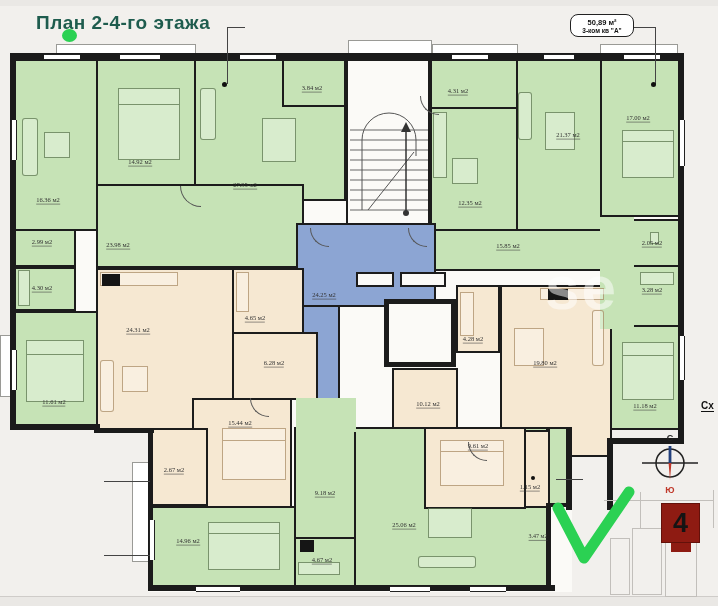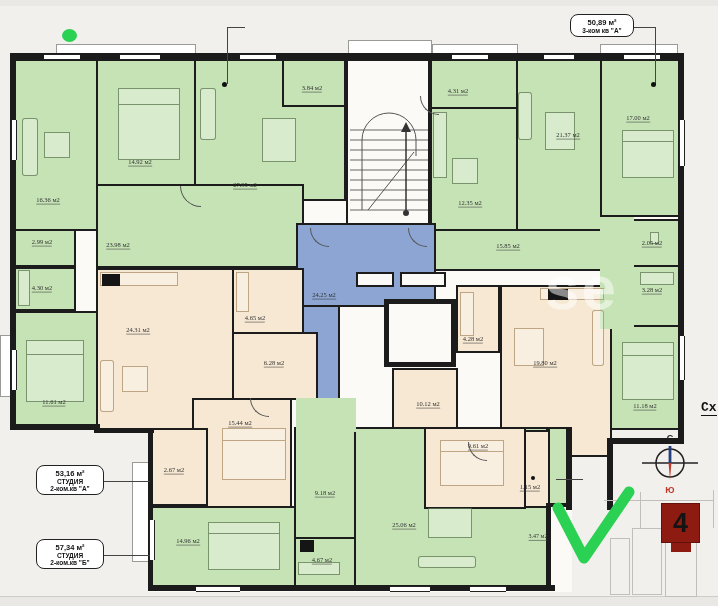--- a/index.html
+++ b/index.html
@@ -28,32 +28,33 @@
   .callout{position:absolute;background:#fff;border:1.5px solid #222;border-radius:8px;padding:3px 4px 2px;text-align:center;z-index:75;box-sizing:border-box;}
   .c-area{font-size:7.5px;font-weight:bold;color:#111;white-space:nowrap;}
   .c-line{font-size:6.5px;font-weight:bold;color:#111;white-space:nowrap;}
   .ld{position:absolute;background:#444;z-index:70;}
   .dot{position:absolute;width:5px;height:5px;border-radius:50%;background:#101010;z-index:70;}
   .mm{position:absolute;border:1px solid #c2bfbb;box-sizing:border-box;z-index:72;}
   .mmline{position:absolute;background:#c2bfbb;z-index:72;}
   .redbox{position:absolute;left:661px;top:503px;width:39px;height:40px;background:#8e1b12;border:1px solid #63110a;box-sizing:border-box;z-index:73;display:flex;align-items:center;justify-content:center;}
   .redtab{position:absolute;left:671px;top:543px;width:20px;height:9px;background:#8e1b12;z-index:73;}
   .rednum{font-size:27px;font-weight:bold;color:#141414;line-height:1;}
-  .sidenote{position:absolute;left:701px;top:400px;font-size:13px;font-weight:bold;color:#111;border-bottom:1.5px solid #111;z-index:75;font-family:Liberation Mono, monospace;}
+  .sidenote{position:absolute;left:701px;top:400px;font-size:10px;font-weight:bold;color:#111;border-bottom:1.5px solid #111;z-index:75;}
   .wm{position:absolute;left:545px;top:252px;font-size:62px;font-weight:bold;color:rgba(255,255,255,.5);z-index:68;letter-spacing:2px;}
   svg{position:absolute;z-index:74;}
   svg.stairs{z-index:25;}
 </style>
 </head>
 <body>
 
 <div class="screen">
   <div class="strip" style="top:0;height:6px"></div>
   <div class="strip" style="top:596px;height:10px;border-top:1px solid #cfccc9"></div>
 
+  <div class="title">План 2-4-го этажа</div>
   <div class="tdot"></div>
 
   <div class="base" style="left:10px;top:55px;width:674px;height:375px"></div>
   <div class="base" style="left:148px;top:425px;width:424px;height:167px"></div>
 
   <div class="bay" style="left:56px;top:44px;width:140px;height:12px"></div>
   <div class="bay" style="left:348px;top:40px;width:84px;height:16px"></div>
   <div class="bay" style="left:432px;top:44px;width:86px;height:12px"></div>
   <div class="bay" style="left:600px;top:44px;width:78px;height:12px"></div>
   <div class="bay" style="left:0;top:335px;width:13px;height:62px"></div>
@@ -210,30 +211,20 @@
   <span class="rl" style="left:325px;top:493px">9.18 м2</span>
   <span class="rl" style="left:322px;top:560px">4.67 м2</span>
   <span class="rl" style="left:404px;top:525px">25.06 м2</span>
   <span class="rl" style="left:188px;top:541px">14.96 м2</span>
   <span class="rl" style="left:538px;top:537px;font-size:6px">3.47 м2</span>
 
   <div class="callout" style="left:570px;top:14px;width:64px">
     <div class="c-area">50,89 м²</div>
     <div class="c-line">3-ком кв "А"</div>
   </div>
-  <div class="callout" style="left:36px;top:465px;width:68px">
-    <div class="c-area">53,16 м²</div>
-    <div class="c-line">СТУДИЯ</div>
-    <div class="c-line">2-ком.кв "А"</div>
-  </div>
-  <div class="callout" style="left:36px;top:539px;width:68px">
-    <div class="c-area">57,34 м²</div>
-    <div class="c-line">СТУДИЯ</div>
-    <div class="c-line">2-ком.кв "Б"</div>
-  </div>
 
   <div class="ld" style="left:227px;top:27px;width:18px;height:1px"></div>
   <div class="ld" style="left:227px;top:27px;width:1px;height:57px"></div>
   <div class="dot" style="left:222px;top:82px"></div>
   <div class="ld" style="left:633px;top:27px;width:23px;height:1px"></div>
   <div class="ld" style="left:655px;top:27px;width:1px;height:57px"></div>
   <div class="dot" style="left:651px;top:82px"></div>
   <div class="ld" style="left:104px;top:481px;width:46px;height:1px"></div>
   <div class="ld" style="left:104px;top:555px;width:46px;height:1px"></div>
   <div class="ld" style="left:556px;top:479px;width:27px;height:1px"></div>

